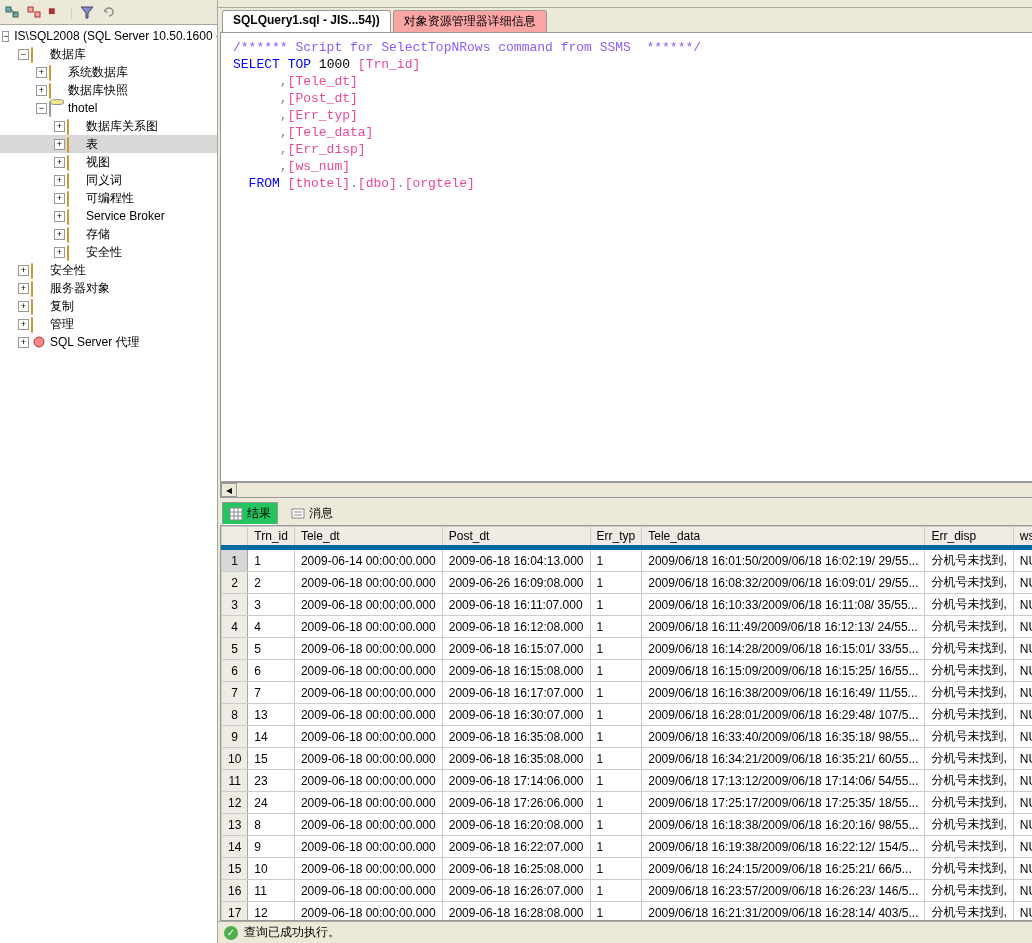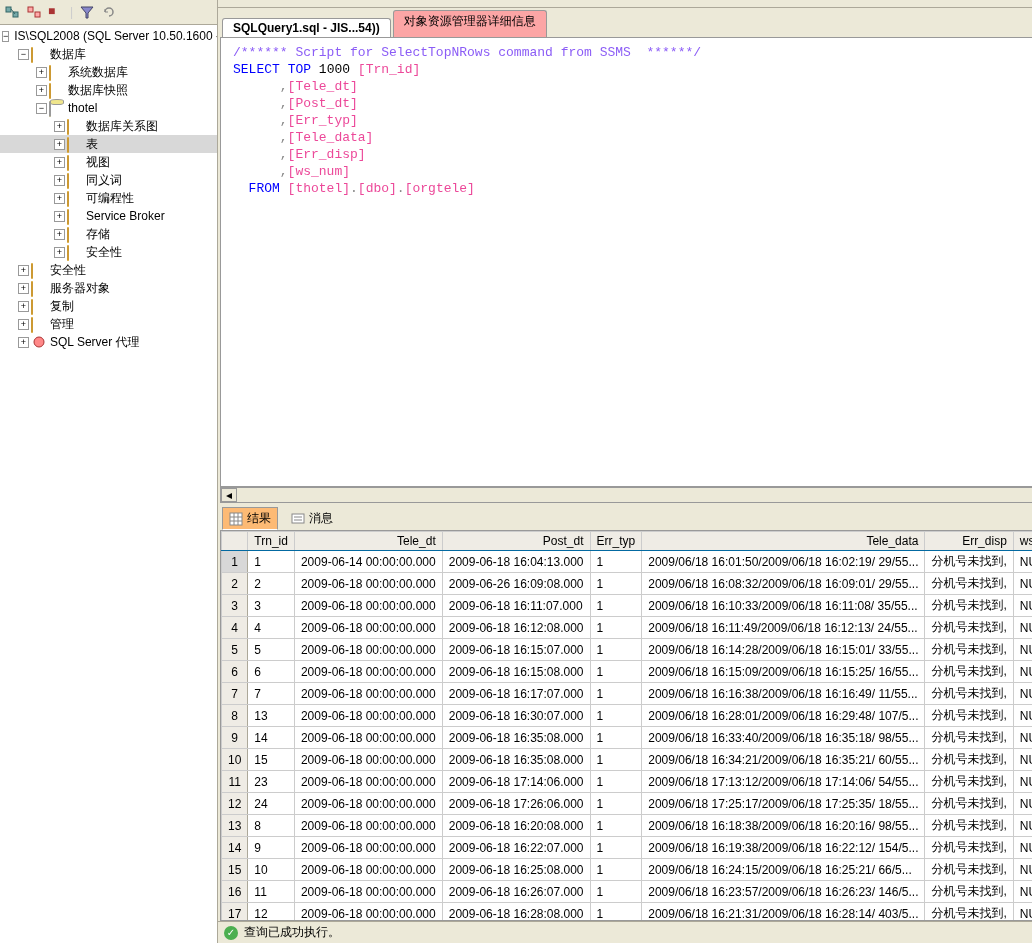--- a/index.html
+++ b/index.html
@@ -17,34 +17,34 @@
 .tree-node .icon { width: 16px; height: 14px; display: inline-block; margin-right: 3px; vertical-align: middle; }
 .folder { background: #fada7a; border: 1px solid #cc9933; border-radius: 1px; width: 14px; height: 11px; }
 .db-icon { background: #f0e68c; border: 1px solid #999; border-radius: 2px; width: 12px; height: 12px; position: relative; }
 .db-icon::before { content: ""; position: absolute; top: -3px; left: 0; width: 12px; height: 4px; background: #f0e68c; border: 1px solid #999; border-radius: 6px / 2px; }
 .selected { background: #d8d8d8; }
 .l0 { padding-left: 2px; } .l1 { padding-left: 18px; } .l2 { padding-left: 36px; } .l3 { padding-left: 54px; }
 .right-panel { flex: 1; display: flex; flex-direction: column; background: #ece9d8; }
 .top-toolbar { height: 8px; background: #ece9d8; border-bottom: 1px solid #aca899; }
 .tabs-row { display: flex; padding: 2px 4px 0; background: #ece9d8; }
 .tab { border: 1px solid #999; border-bottom: none; padding: 2px 10px; background: #fca5a5; margin-right: 2px; border-radius: 3px 3px 0 0; font-size: 12px; cursor: pointer; }
-.tab.active { background: #fff; font-weight: bold; margin-top: 8px; }
+.tab.active { background: #fff; font-weight: bold; }
 .editor { flex: 0 0 450px; background: #fff; border: 1px solid #999; margin: 0 2px; overflow: auto; font-family: "Courier New", monospace; font-size: 13px; line-height: 17px; padding: 6px 12px; position: relative; }
 .editor .line { white-space: pre; }
 .kw { color: #0000ff; } .cm { color: #8b5cf6; } .id { color: #ec4899; } .gy { color: #888; }
 .h-scroll { height: 16px; background: #ece9d8; border: 1px solid #999; margin: 0 2px; display: flex; }
 .h-scroll .arrow { width: 16px; background: #ece9d8; border: 1px solid #999; display: flex; align-items: center; justify-content: center; }
 .results-tabs { display: flex; padding: 4px 4px 0; gap: 6px; }
 .r-tab { display: flex; align-items: center; gap: 4px; padding: 2px 6px; cursor: pointer; border: 1px solid transparent; }
-.r-tab.active { background: #fdba74; border-color: #999; border-bottom-color: #fff; }
+.r-tab.active { background: #22c55e; border-color: #999; border-bottom-color: #fff; }
 .r-tab .ricon { width: 14px; height: 14px; }
 .grid { flex: 1; overflow: auto; background: #fff; border: 1px solid #999; margin: 0 2px; }
 table { border-collapse: collapse; font-size: 12px; }
 th, td { border: 1px solid #ccc; padding: 2px 6px; text-align: left; white-space: nowrap; height: 18px; }
-th { background: #efece5; font-weight: normal; border-bottom: 1px solid #0369a1; text-align: right; }
+th { background: #efece5; font-weight: normal; border-bottom: 5px solid #0369a1; }
 .row-header { background: #efece5; text-align: center; width: 28px; border-right: 1px solid #aca899; }
 .corner { background: #efece5; width: 28px; }
 tr.sel-row td.row-header { background: #d8d8d8; }
 .status-bar { height: 22px; border-top: 1px solid #aca899; display: flex; align-items: center; padding: 0 6px; gap: 6px; font-size: 12px; background: #ece9d8; }
 .status-bar .ok { width: 14px; height: 14px; border-radius: 50%; background: #4caf50; display: flex; align-items: center; justify-content: center; color: #fff; font-size: 10px; }
 .col-trn { width: 42px; } .col-tele { width: 134px; } .col-post { width: 134px; } .col-err { width: 44px; } .col-data { width: 278px; } .col-disp { width: 88px; } .col-ws { width: 36px; }
 </style>
 </head>
 <body>
 

